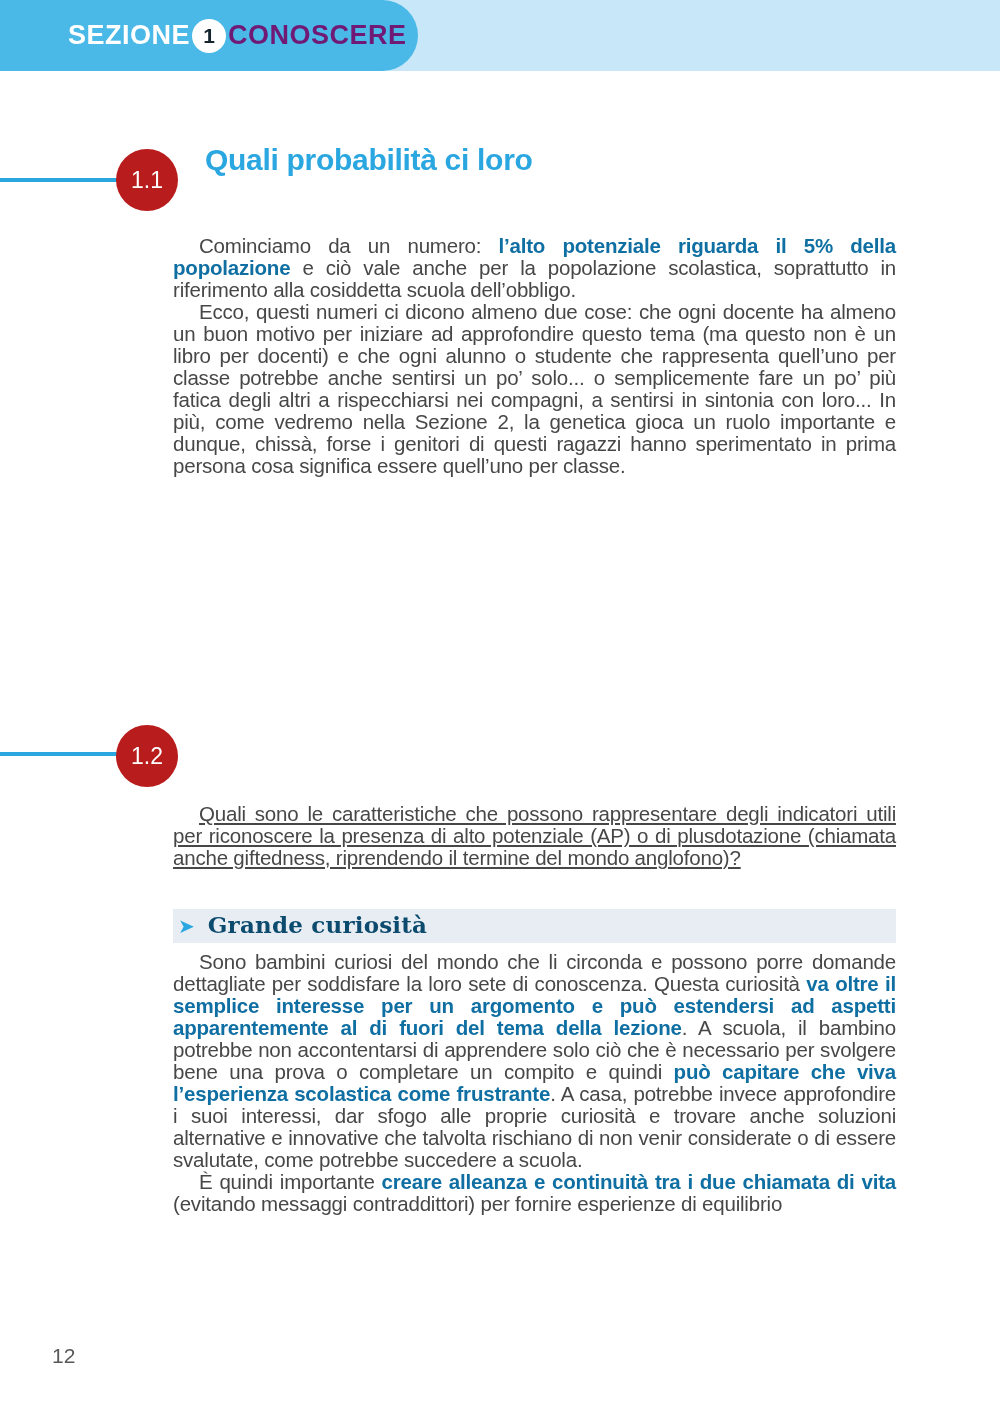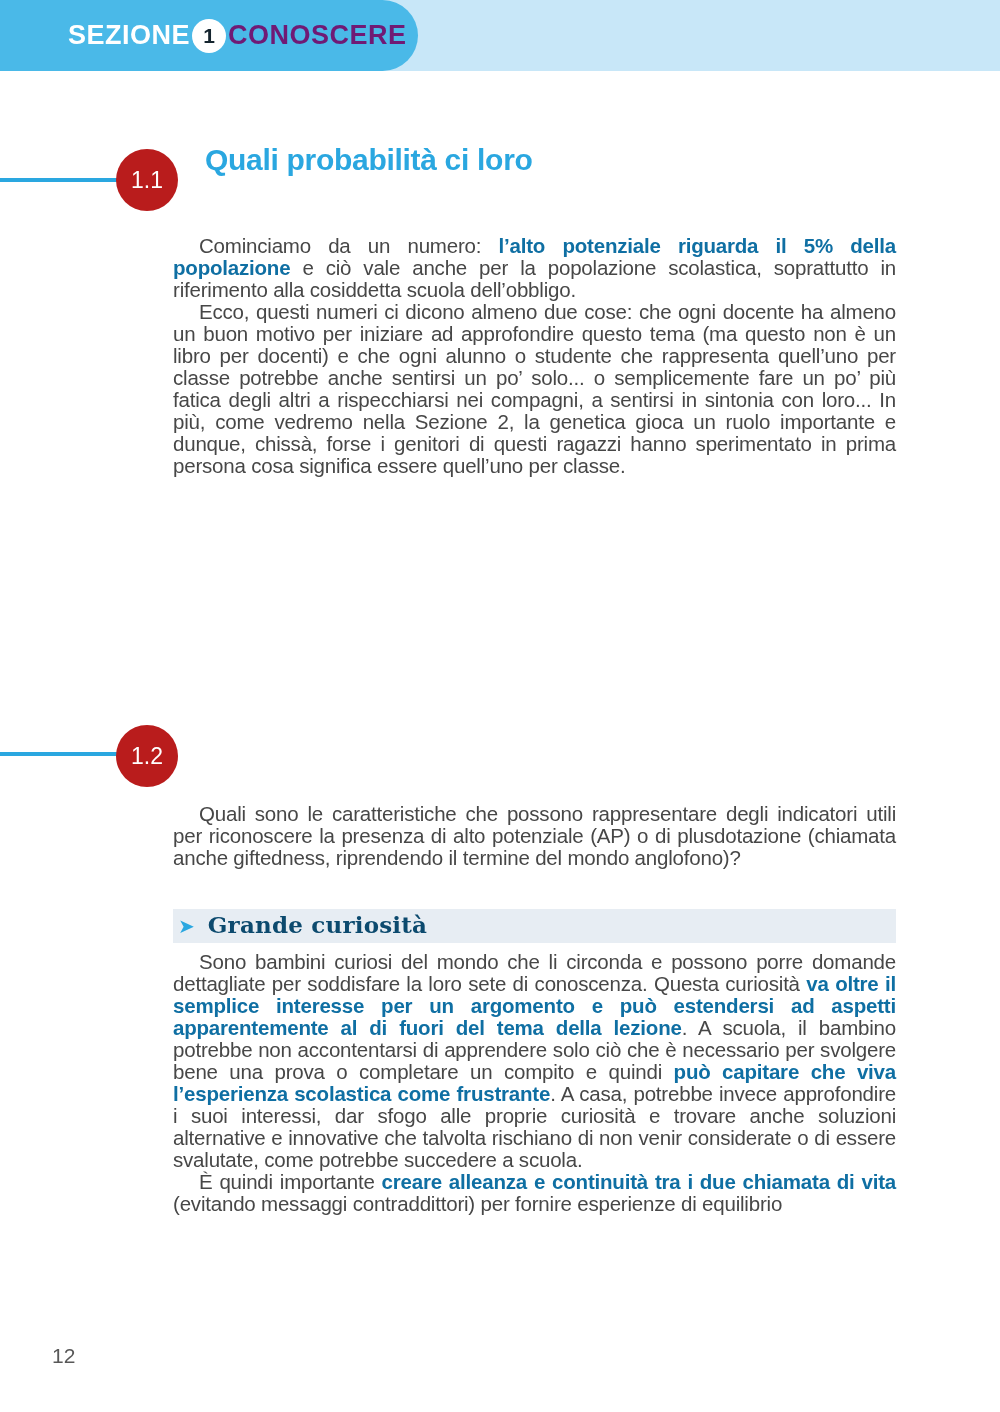--- a/index.html
+++ b/index.html
@@ -50,21 +50,21 @@
   .heading-2 { top:739px; }
 
   
   .bodytext {
     position:absolute; left:173px; width:723px;
     font-size:20.5px; line-height:22px; color:#474747;
     text-align:justify; letter-spacing:-0.2px;
   }
   .bodytext p { text-indent:26px; }
   .body-1 { top:235px; }
-  .body-2 { top:803px; }
+  .body-2 { top:803px;text-decoration:underline; }
   .body-3 { top:951px; }
   .em { color:#0f6fa3; font-weight:700; }
 
   
   .graybar {
     position:absolute; left:173px; top:909px; width:723px; height:34px;
     background:#e7edf3; display:flex; align-items:center; gap:13px;
     padding-left:5px;
   }
   .arrow-icon { color:#2aa7e0; font-size:20px; line-height:1; }

